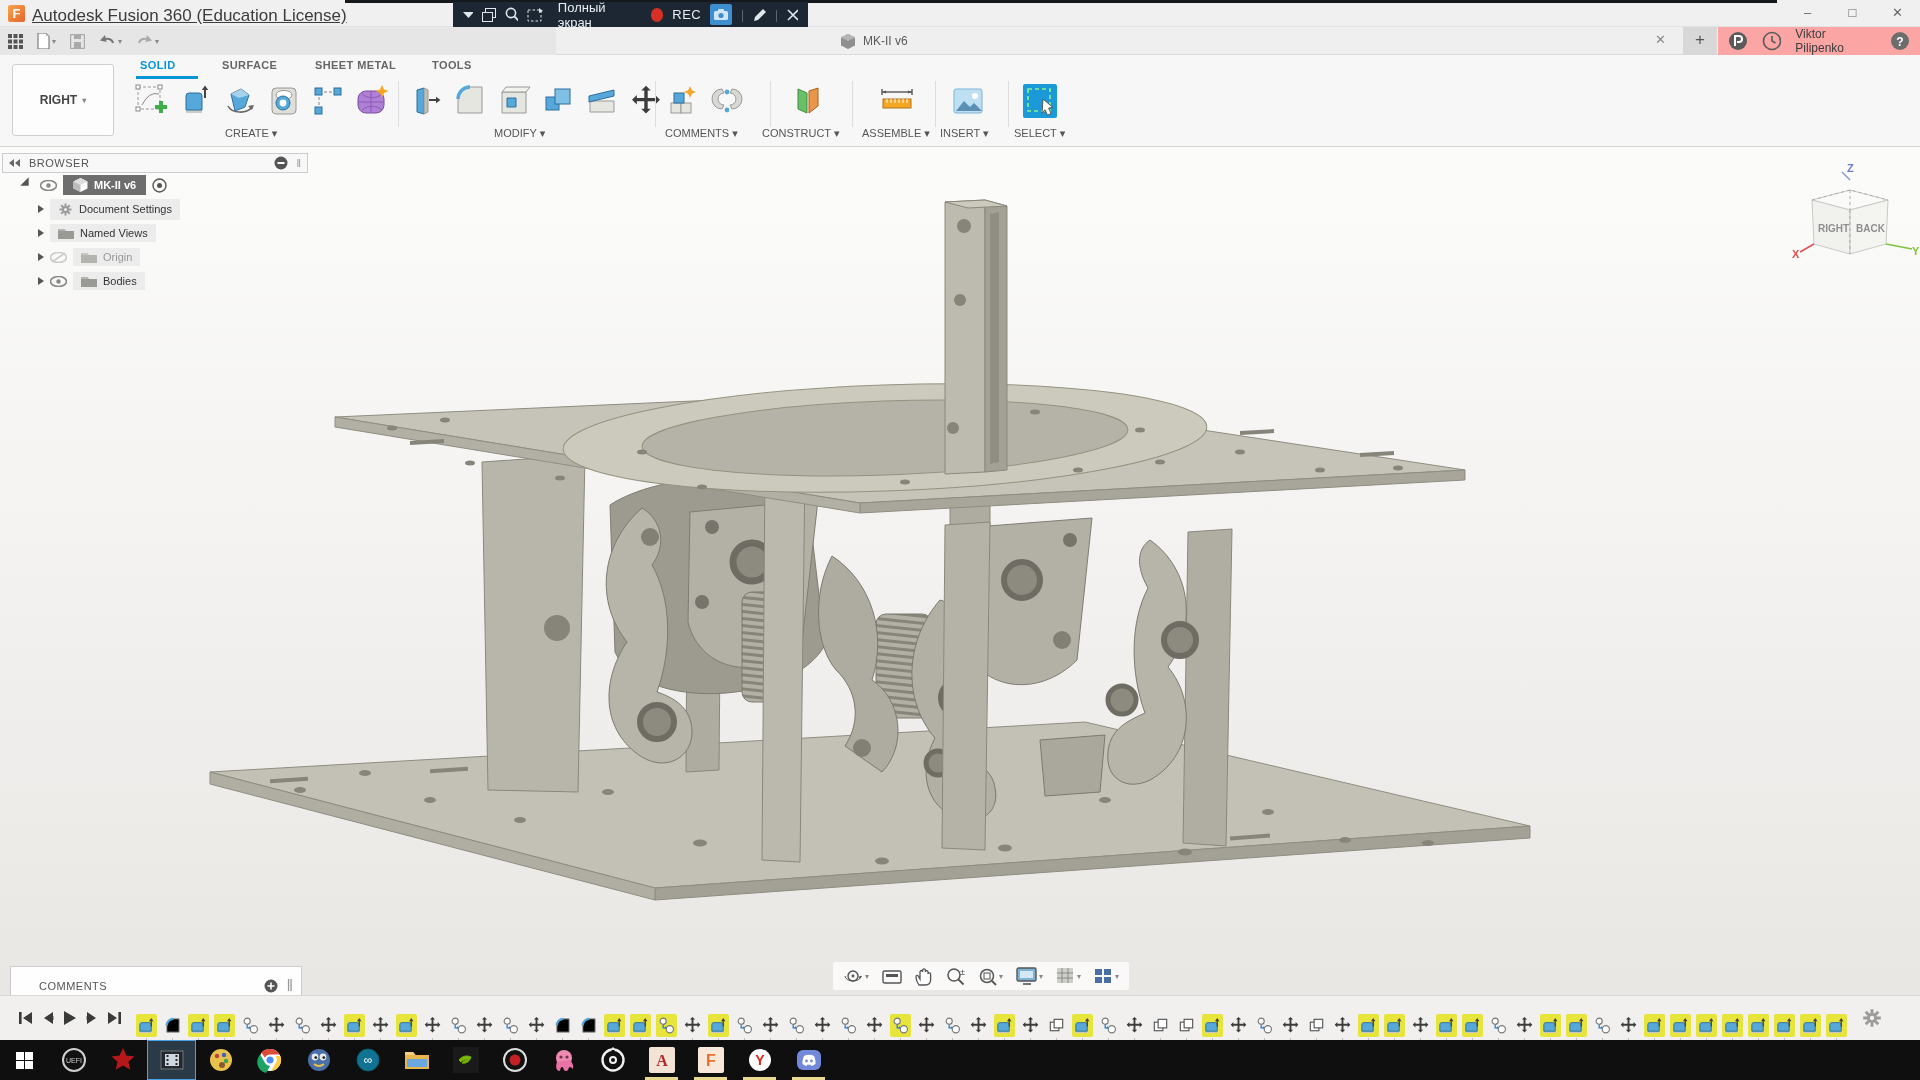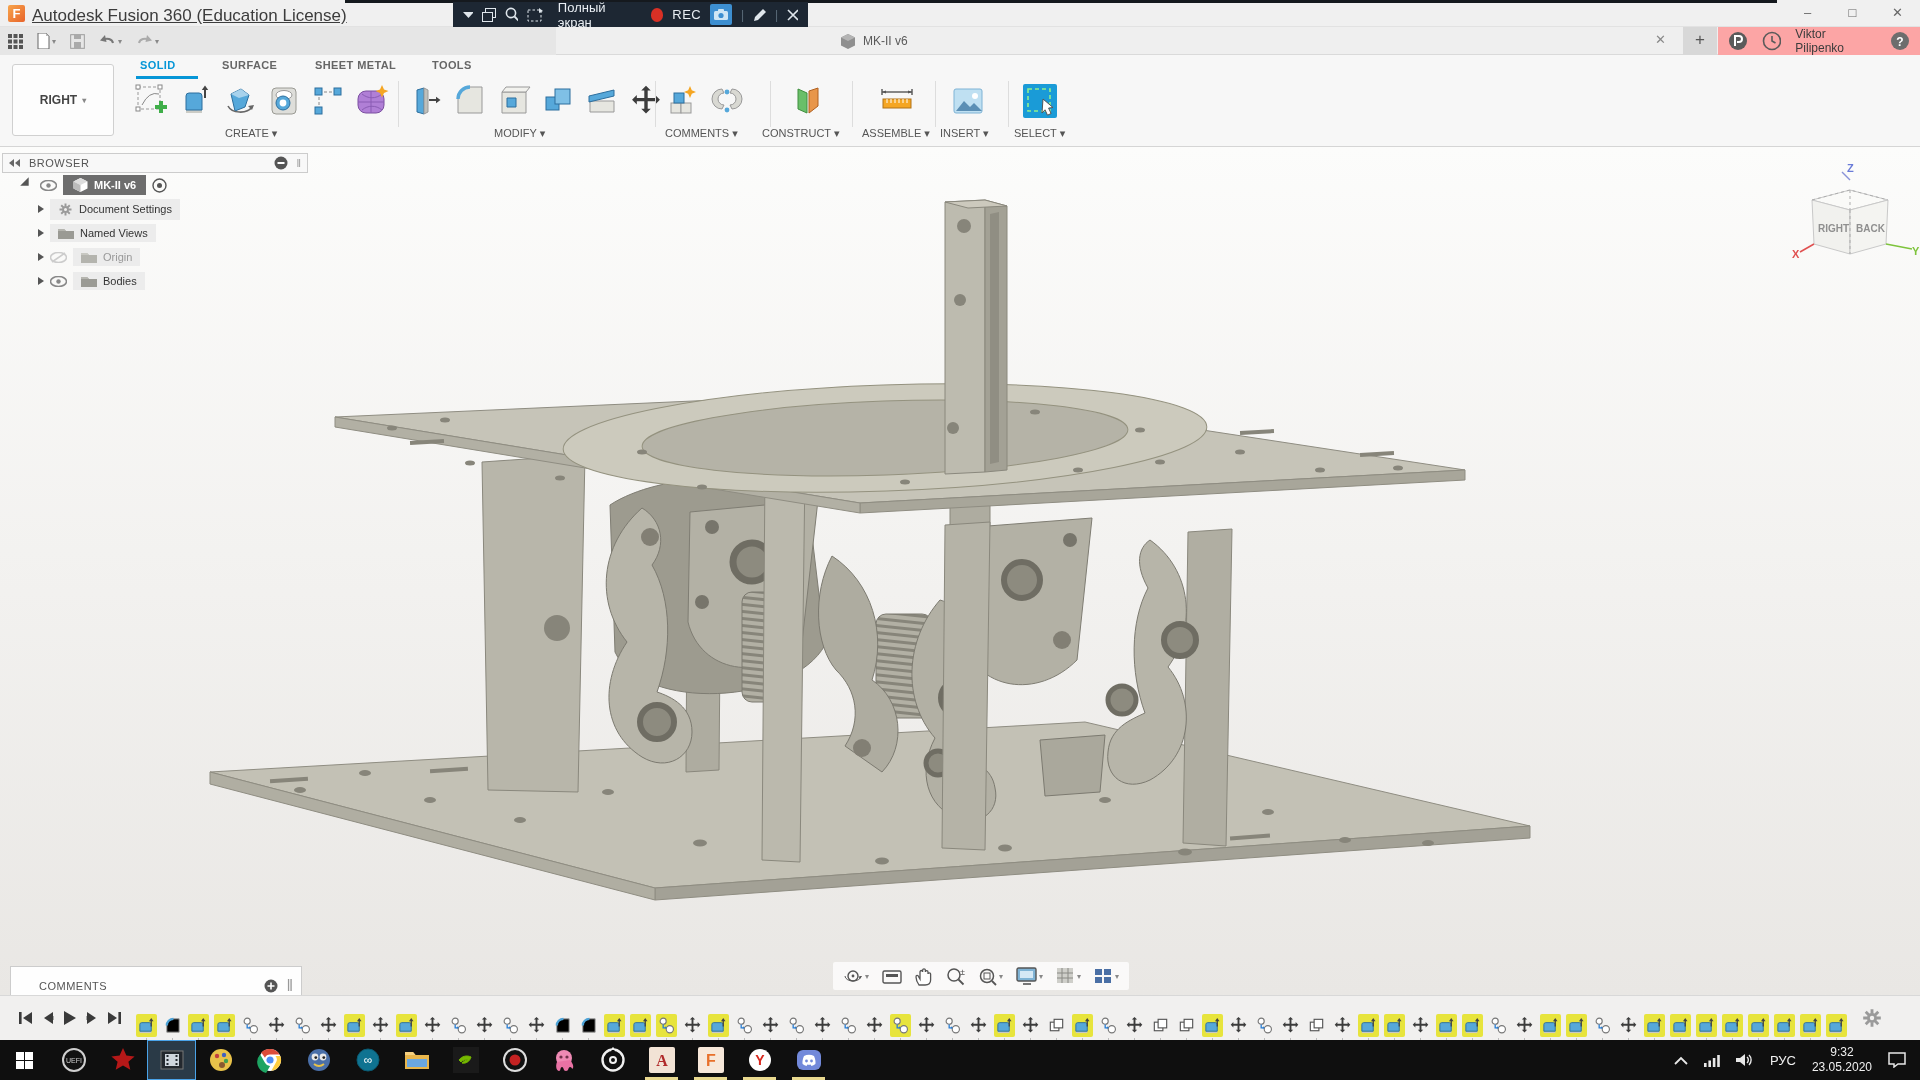--- a/index.html
+++ b/index.html
@@ -1204,39 +1204,14 @@
         </div>
         <div class="tb-app open">
           <svg width="26" height="26">
             <rect x="1" y="3" width="24" height="20" rx="6" fill="#7289da"></rect>
             <path d="M8 9c3-1.6 7-1.6 10 0 1.4 3 1.8 6 1.4 8-1.2 1-2.6 1.6-4 1.9l-.7-1.4c-1.1.3-2.3.3-3.4 0l-.7 1.4c-1.4-.3-2.8-.9-4-1.9-.4-2 0-5 1.4-8z" fill="#fff"></path>
             <circle cx="10.5" cy="14" r="1.4" fill="#7289da"></circle>
             <circle cx="15.5" cy="14" r="1.4" fill="#7289da"></circle>
           </svg>
         </div>
       </div>
-    <div id="tray">
-      <svg width="14" height="9">
-          <path d="M1 8l6-6 6 6" fill="none" stroke="#e8e8e8" stroke-width="1.8"></path>
-        </svg>
-      <svg width="16" height="13">
-          <g fill="#e8e8e8">
-            <rect x="0" y="9" width="2.6" height="4"></rect>
-            <rect x="4.4" y="6.5" width="2.6" height="6.5"></rect>
-            <rect x="8.8" y="4" width="2.6" height="9"></rect>
-            <rect x="13.2" y="1" width="2.6" height="12"></rect>
-          </g>
-        </svg>
-      <svg width="18" height="14">
-          <path d="M0 5h4l5-4v12l-5-4H0z" fill="#e8e8e8"></path>
-          <path d="M11 4a4 4 0 010 6M13 2a7 7 0 010 10" fill="none" stroke="#e8e8e8" stroke-width="1.4"></path>
-        </svg>
-      <span id="tray-lang">РУС</span>
-      <div id="tray-clock">
-        <div>9:32</div>
-        <div>23.05.2020</div>
-      </div>
-      <svg width="18" height="16">
-          <path d="M1 1h16v11h-7l-4 3v-3H1z" fill="none" stroke="#e8e8e8" stroke-width="1.5"></path>
-        </svg>
-    </div>
   </div>
 </div>
 
 </body></html>

